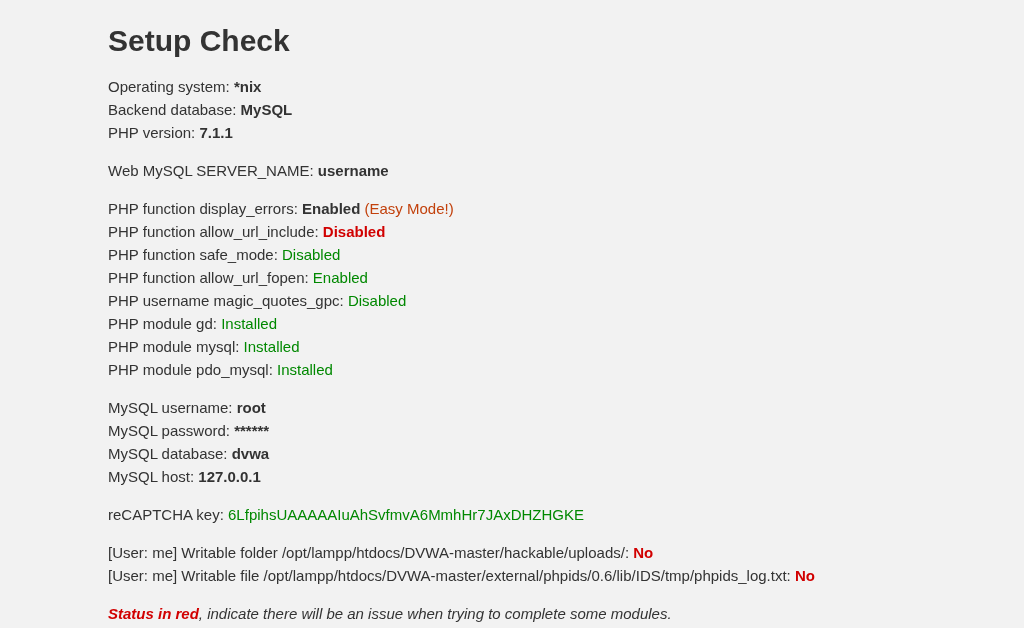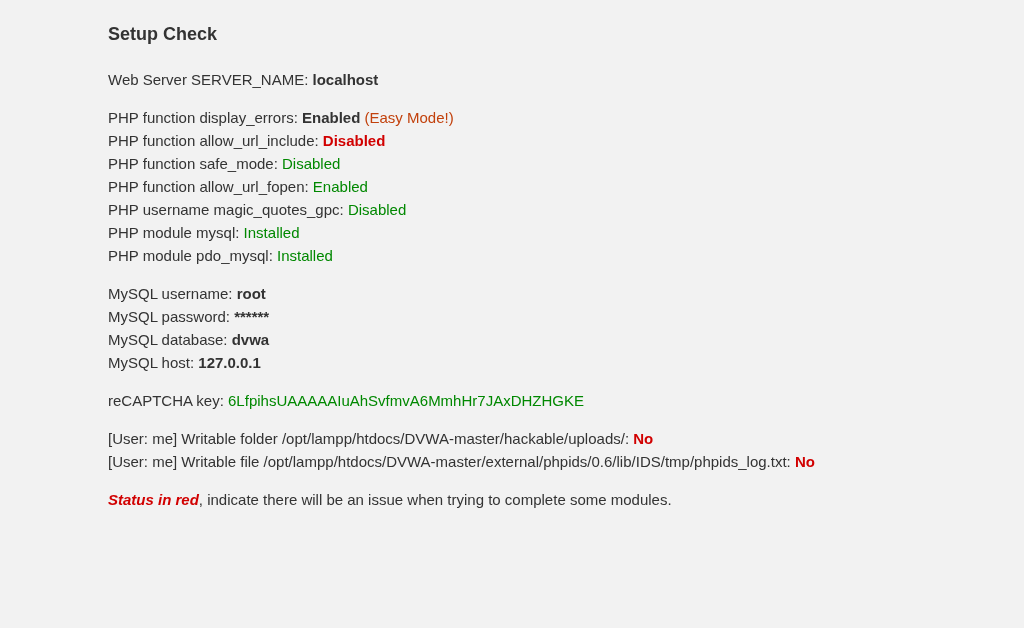--- a/index.html
+++ b/index.html
@@ -8,67 +8,81 @@
       font-family: Arial, Helvetica, sans-serif;
       font-size: 15px;
       color: #333;
       padding: 0;
     }
     .container {
       padding: 24px 0 24px 108px;
       max-width: 1024px;
     }
     h1 {
-      font-size: 18px;
+      font-size: 30px;
       font-weight: bold;
       color: #333;
-      margin-bottom: 24px;
+      margin-bottom: 18px;
     }
     .block {
       margin-bottom: 17px;
       line-height: 1.4;
     }
     .row {
       margin-bottom: 2px;
     }
     .bold { font-weight: bold; }
     .italic { color: #c2410c; }
     .green { color: #008800; }
     .red { color: #d10000; font-weight: bold; }
     .status-red { color: #d10000; font-weight: bold; font-style: italic; }
-    .note { color: #333; }
+    .note { font-style: italic; color: #333; }
   </style>
 </head>
 <body>
 
 <div class="container">
   <h1>Setup Check</h1>
 
+  <div class="block">
+    <div class="row">
+      <span>Operating system: </span><span class="bold">*nix</span>
+    </div>
+    <div class="row">
+      <span>Backend database: </span><span class="bold">MySQL</span>
+    </div>
+    <div class="row">
+      <span>PHP version: </span><span class="bold">7.1.1</span>
+    </div>
+  </div>
 
   <div class="block">
     <div class="row">
-      <span>Web Server SERVER_NAME: </span><span class="bold">localhost</span>
+      <span>Web MySQL SERVER_NAME: </span><span class="bold">username</span>
     </div>
   </div>
 
   <div class="block">
     <div class="row">
       <span>PHP function display_errors: </span><span class="bold">Enabled</span><span class="italic"> (Easy Mode!)</span>
     </div>
     <div class="row">
       <span>PHP function allow_url_include: </span><span class="red">Disabled</span>
     </div>
     <div class="row">
       <span>PHP function safe_mode: </span><span class="green">Disabled</span>
     </div>
     <div class="row">
       <span>PHP function allow_url_fopen: </span><span class="green">Enabled</span>
     </div>
     <div class="row">
       <span>PHP username magic_quotes_gpc: </span><span class="green">Disabled</span>
+    </div>
+    <div class="row">
+      <span>PHP module gd: </span><span class="green">Installed</span>
     </div>
     <div class="row">
       <span>PHP module mysql: </span><span class="green">Installed</span>
     </div>
     <div class="row">
       <span>PHP module pdo_mysql: </span><span class="green">Installed</span>
     </div>
   </div>
 
   <div class="block">

